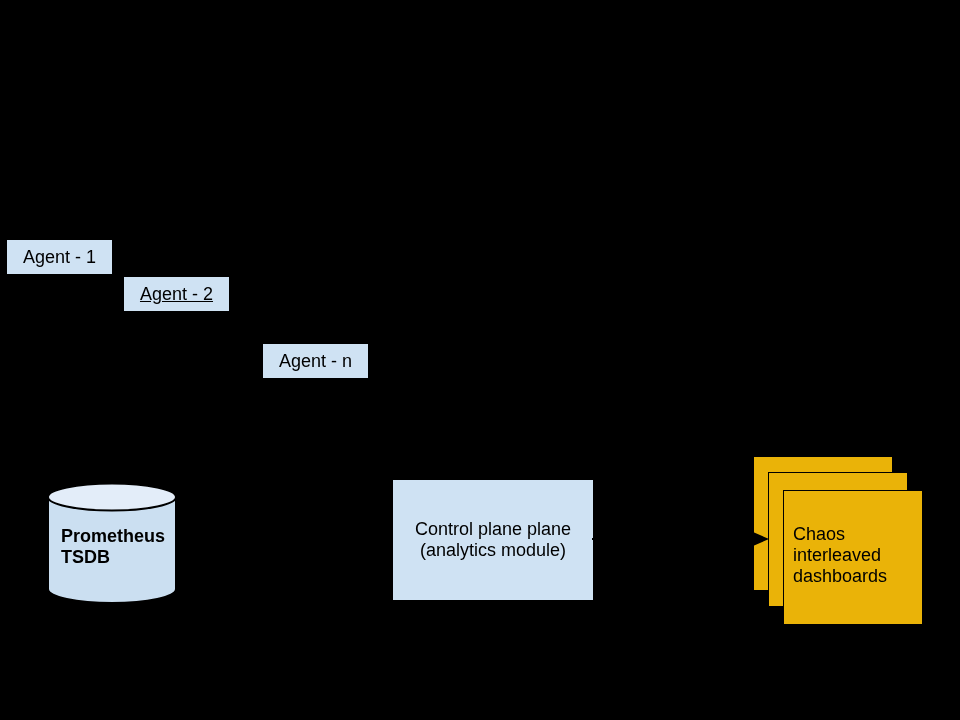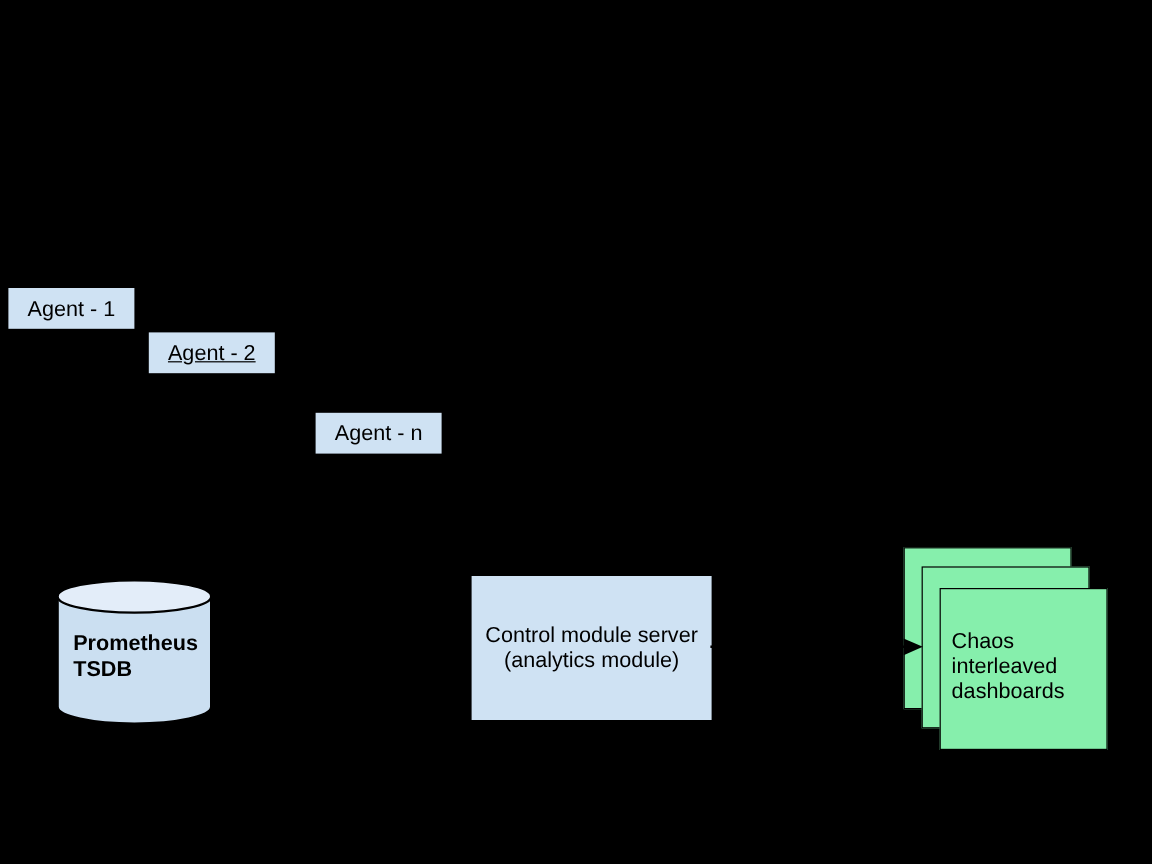--- a/index.html
+++ b/index.html
@@ -62,21 +62,21 @@
     text-align: center;
     font-size: 18px;
     line-height: 21px;
     white-space: pre-line;
   }
 
   .dashboard-card {
     position: absolute;
     width: 140px;
     height: 135px;
-    background: #86efac;
+    background: #eab308;
     border: 1.5px solid #000000;
     box-sizing: border-box;
   }
   #dashboard-card-back   { left: 753px; top: 456px; }
   #dashboard-card-middle { left: 768px; top: 472px; }
   #dashboard-card-front  { left: 783px; top: 490px; }
   #dashboards-label {
     position: absolute;
     left: 9px;
     top: 33px;
@@ -110,21 +110,21 @@
   </div>
 
   <svg id="database-cylinder" viewBox="0 0 132 124">
     <path d="M2,15 A64,13.5 0 0 1 130,15 L130,107 A64,14 0 0 1 2,107 Z" stroke="#000000" stroke-width="2" fill="#cbdff1"></path>
     <ellipse cx="66" cy="15" rx="64" ry="13.5" stroke="#000000" stroke-width="2" fill="#e3edf9"></ellipse>
   </svg>
   <div id="database-label">Prometheus
 TSDB</div>
 
   <div id="server-box">
-    <span>Control module server
+    <span>Control plane plane
 (analytics module)</span>
   </div>
 
   <div class="dashboard-card" id="dashboard-card-back"></div>
   <div class="dashboard-card" id="dashboard-card-middle"></div>
   <div class="dashboard-card" id="dashboard-card-front">
     <div id="dashboards-label">Chaos
 interleaved
 dashboards</div>
   </div>

